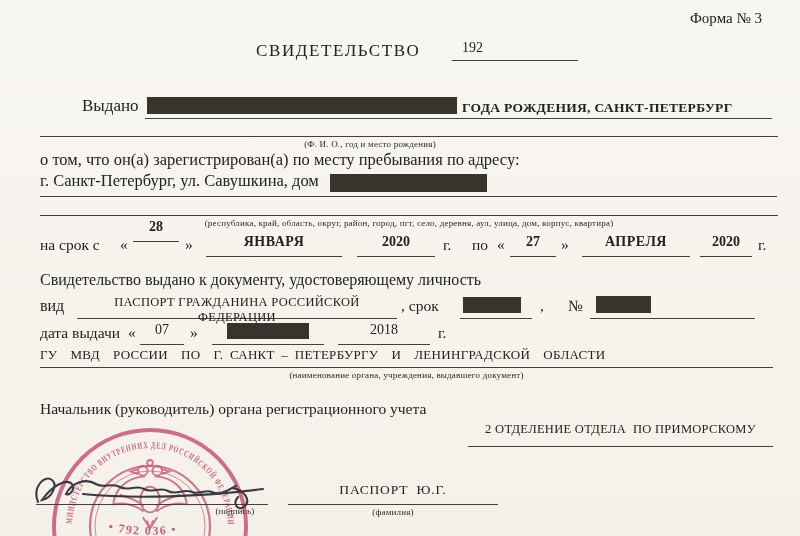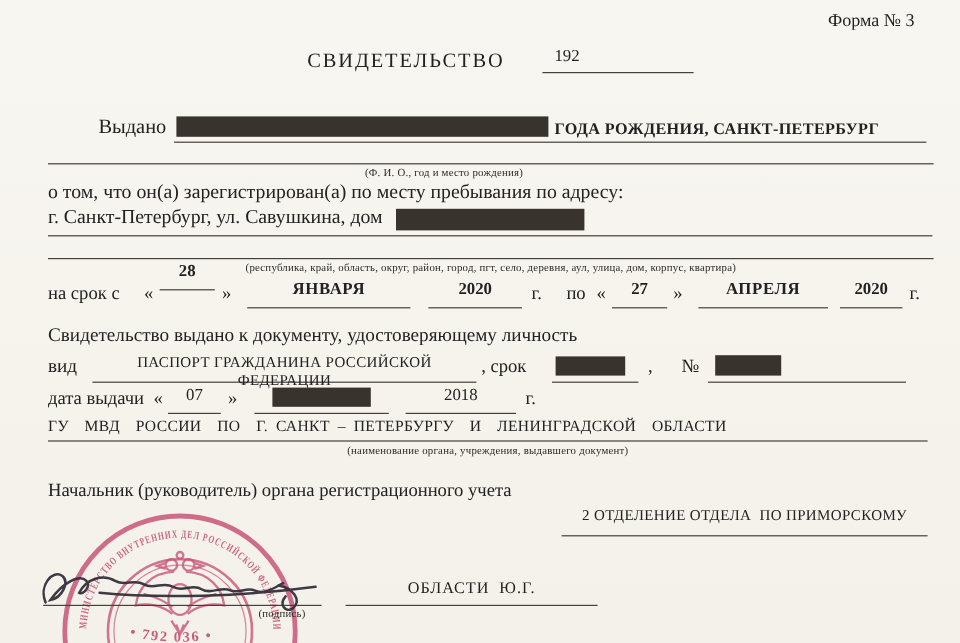--- a/index.html
+++ b/index.html
@@ -118,15 +118,16 @@
   <div class="ubox" style="top:478px;left:36px;width:232px;height:26px;"></div>
   <svg class="sig-svg" style="left:28px;top:466px;" width="250" height="48" viewBox="0 0 250 48">
     <g stroke="#33303a" fill="none" stroke-width="2.1" stroke-linecap="round" opacity="0.95">
       <path d="M10 36 C4 22 16 8 24 14 C30 19 24 32 14 34 C24 20 38 12 44 18 C48 22 42 30 38 28 C44 16 58 12 68 18 C76 23 84 16 92 21 C100 26 108 18 116 23 C124 28 132 20 140 25 C148 30 156 22 164 26 C170 29 178 23 184 26 C192 30 200 24 208 20"></path>
       <path d="M204 22 C216 24 224 34 216 41 C210 45 204 38 210 31"></path>
       <path d="M55 28 C105 33 175 31 235 23"></path>
     </g>
   </svg>
   <div class="abs cap" style="top:506px;left:180px;width:110px;">(подпись)</div>
 
-  <div class="ubox typed wsp" style="top:482px;left:288px;width:210px;height:22px;font-size:13.5px;letter-spacing:0.8px;">ОБЛАСТИ  Ю.Г.</div>
+  <div class="ubox typed wsp" style="top:482px;left:288px;width:210px;height:22px;font-size:13.5px;letter-spacing:0.8px;">ПАСПОРТ  Ю.Г.</div>
+  <div class="abs cap" style="top:507px;left:288px;width:210px;">(фамилия)</div>
 
 </div>
 
 </body></html>

